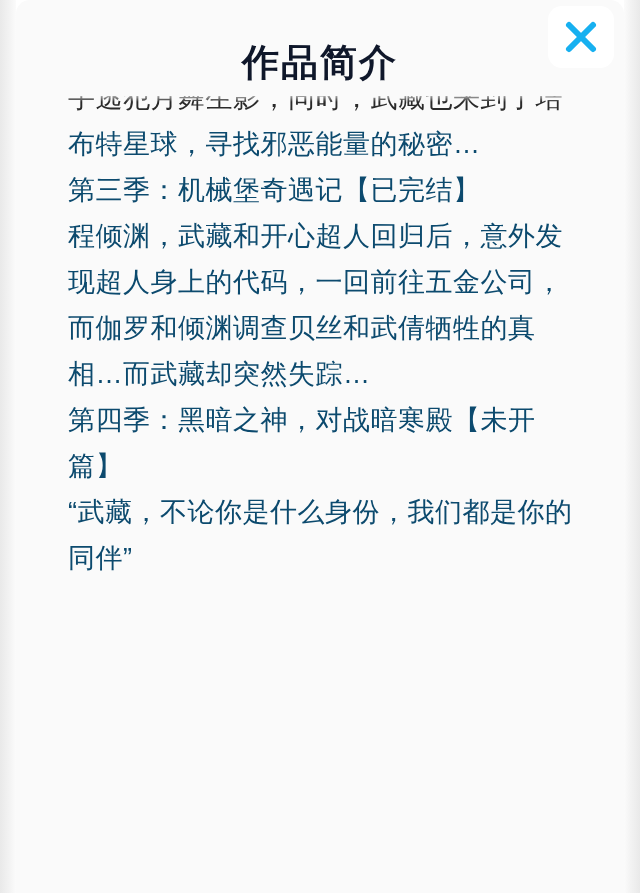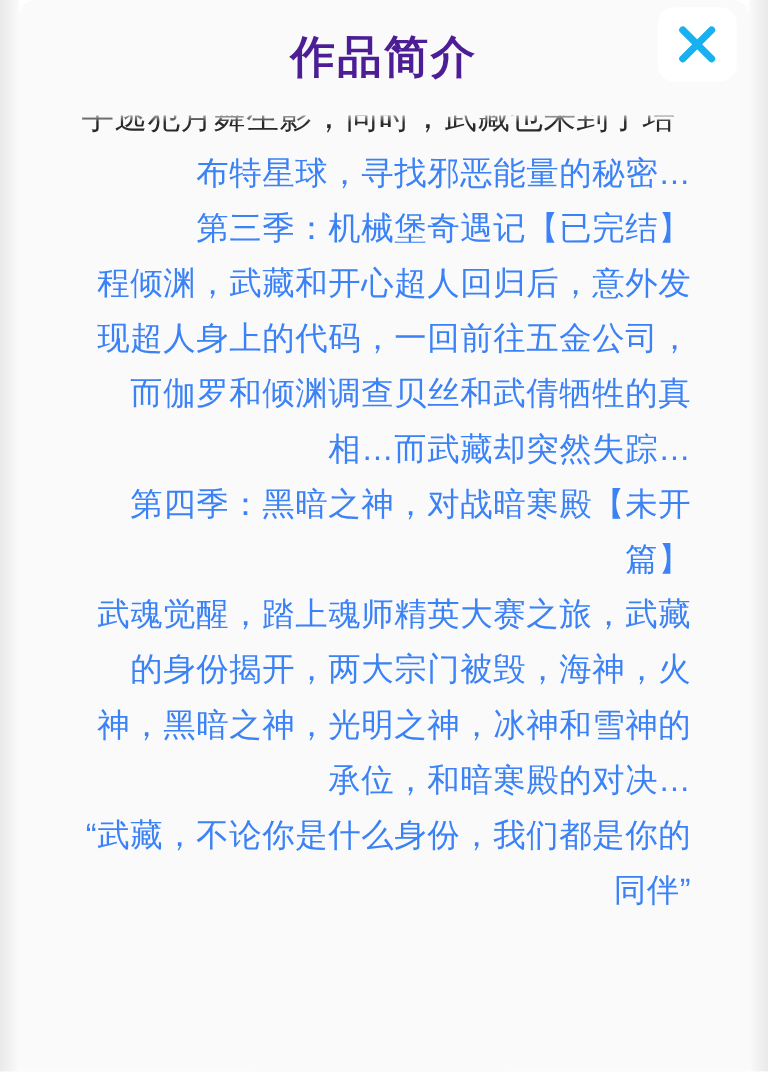--- a/index.html
+++ b/index.html
@@ -59,26 +59,26 @@
     display: flex;
     align-items: center;
     justify-content: center;
     box-shadow: 0 0 0 0 rgba(0,0,0,0);
     z-index: 5;
   }
   .close-btn svg {
     display: block;
   }
   .title {
-    margin: 0;
+    margin: 15px;
     padding-top: 26px;
     text-align: center;
     font-size: 37px;
     font-weight: bold;
-    color: #4c1d95;
+    color: #0f172a;
     letter-spacing: 2px;
     line-height: 1.2;
   }
   .body-scroll {
     position: absolute;
     top: 96px;
     left: 0;
     right: 0;
     bottom: 0;
     padding: 0 48px 0 52px;
@@ -96,25 +96,24 @@
   }
   .clipped-line span {
     position: relative;
     top: -21px;
     display: block;
     white-space: nowrap;
   }
   .para {
     font-size: 27px;
     line-height: 46px;
-    color: #3b82f6;
+    color: #0c4a6e;
     margin: 0;
     letter-spacing: 0.5px;
     word-break: break-all;
-    text-align: right;
   }
   .fade-top {
     position: absolute;
     top: 92px;
     left: 16px;
     width: 608px;
     height: 10px;
     background: linear-gradient(to bottom, rgba(250,250,250,1), rgba(250,250,250,0));
     pointer-events: none;
   }
@@ -143,21 +142,20 @@
     <div class="body-scroll">
 
       <div class="clipped-line">
         <span>手逃犯月舞生影，同时，武藏也来到了培</span>
       </div>
 
       <p class="para">布特星球，寻找邪恶能量的秘密…</p>
       <p class="para">第三季：机械堡奇遇记【已完结】</p>
       <p class="para">程倾渊，武藏和开心超人回归后，意外发现超人身上的代码，一回前往五金公司，而伽罗和倾渊调查贝丝和武倩牺牲的真相…而武藏却突然失踪…</p>
       <p class="para">第四季：黑暗之神，对战暗寒殿【未开篇】</p>
-      <p class="para">武魂觉醒，踏上魂师精英大赛之旅，武藏的身份揭开，两大宗门被毁，海神，火神，黑暗之神，光明之神，冰神和雪神的承位，和暗寒殿的对决…</p>
       <p class="para">“武藏，不论你是什么身份，我们都是你的同伴”</p>
 
     </div>
   </div>
 
   <div class="fade-top"></div>
 
 </div>
 
 </body></html>

